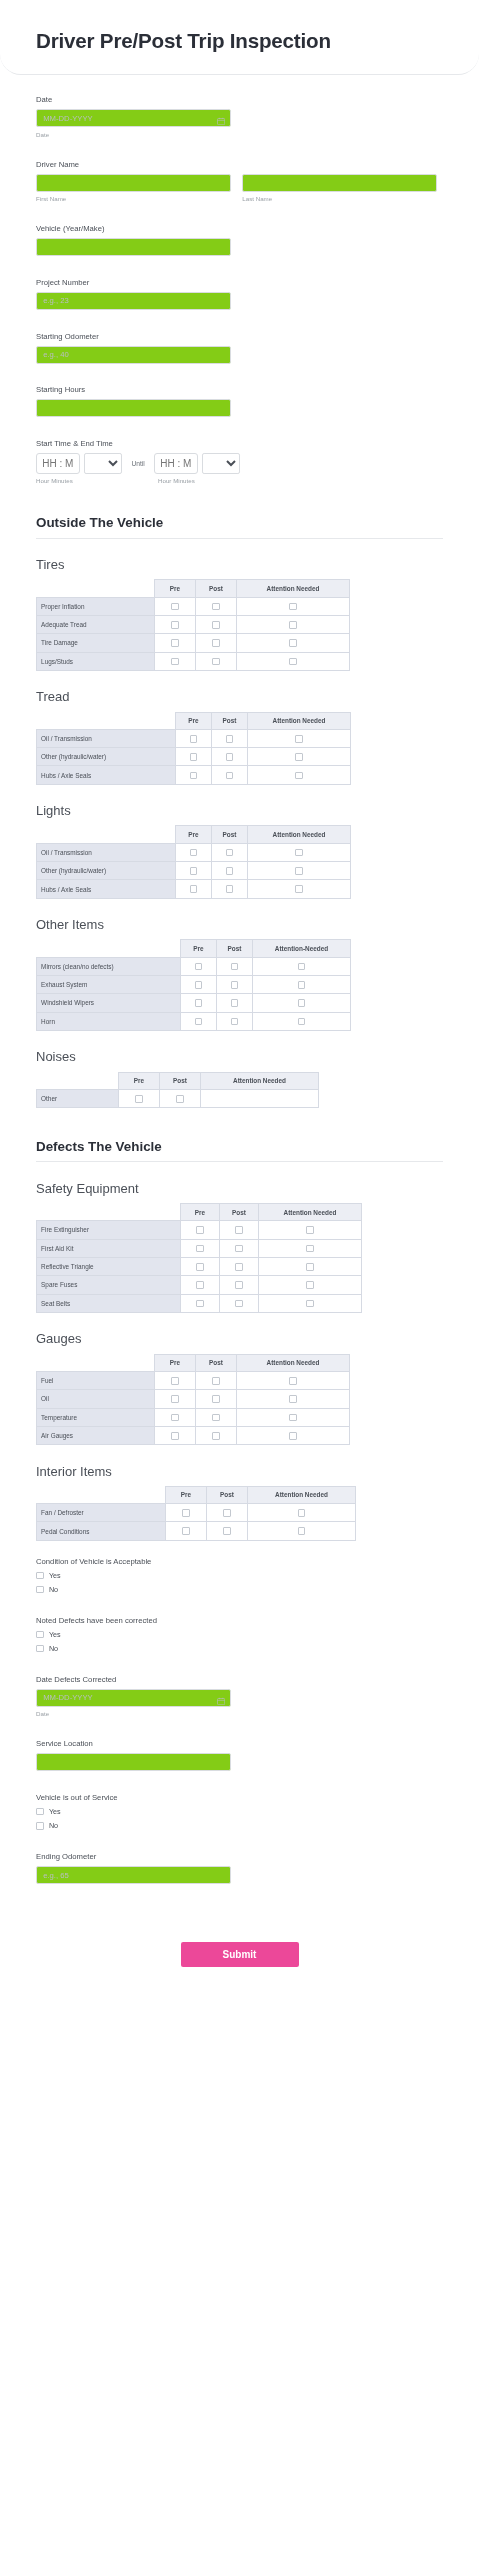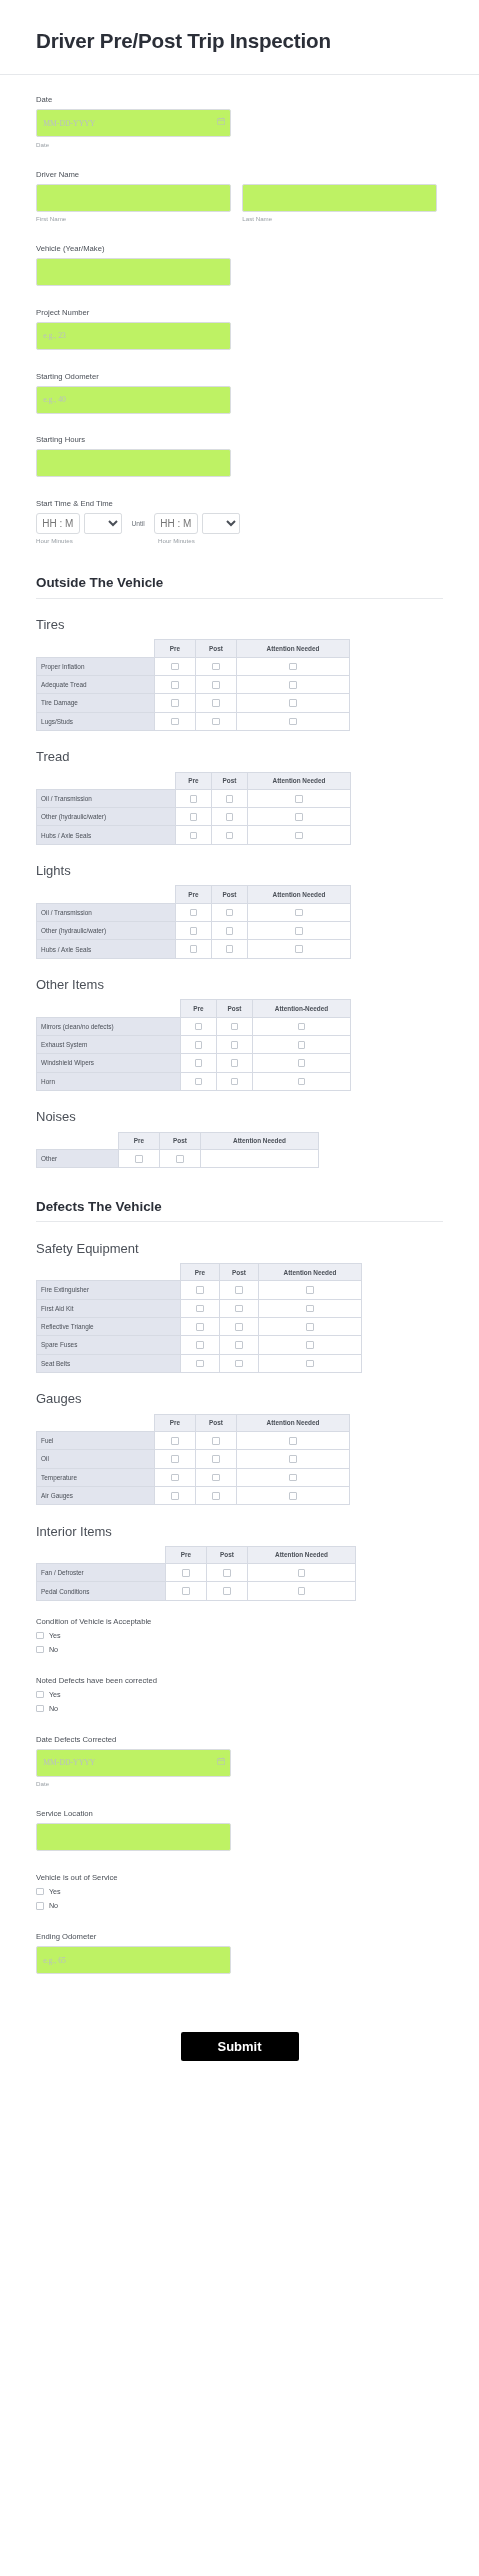--- a/index.html
+++ b/index.html
@@ -11,20 +11,21 @@
   .page {
     width: 479px;
     min-height: 2840px;
     background: #ffffff;
     margin: 0 auto;
     position: relative;
   }
   .form-header {
     padding: 29px 36px 20.6px 36px;
     border-bottom: 0.5px solid #e6e8eb;
+    border-radius: 21px;
   }
   .form-title {
     font-size: 20.6px;
     font-weight: bold;
     color: #2b2f38;
     margin: 0;
     letter-spacing: -0.2px;
   }
   .form-body {
     padding: 20.6px 36px 0 36px;
@@ -37,28 +38,28 @@
     display: block;
   }
   .sub-label {
     font-size: 6.2px;
     color: #9aa0a6;
     margin-top: 3.6px;
     display: block;
   }
   input.txt {
     width: 195px;
-    height: 28px;
+    height: 18px;
     border: 0.5px solid #d9dce0;
     border-radius: 2.1px;
     padding: 0 6.2px;
     font-size: 7.7px;
     color: #4a4f57;
-    background: #bef264;
-    font-family: Liberation Serif, serif;
+    background: #84cc16;
+    font-family: Liberation Sans, sans-serif;
   }
   input.txt::placeholder { color: #b9bec4; }
   .date-wrap { position: relative; width: 195px; }
   .cal-icon {
     position: absolute;
     right: 6.2px; top: 7.7px;
     width: 8.2px; height: 8.2px;
     color: #b9bec4;
   }
   .name-row { display: flex; gap: 11.3px; }
@@ -173,25 +174,25 @@
     border-radius: 1.5px;
     font-size: 5.7px;
     color: #5c6168;
     padding: 1.5px 6.2px;
   }
   .submit-wrap {
     text-align: center;
     padding: 36px 0 31px 0;
   }
   .submit-btn {
-    background: #000000;
+    background: #ec4899;
     color: #ffffff;
     border: none;
     border-radius: 2.1px;
-    font-size: 13px;
+    font-size: 10px;
     font-weight: bold;
     padding: 7.2px 0;
     width: 118px;
     font-family: "Liberation Sans", sans-serif;
   }
 </style>
 </head>
 <body>
 
 <div class="page">

